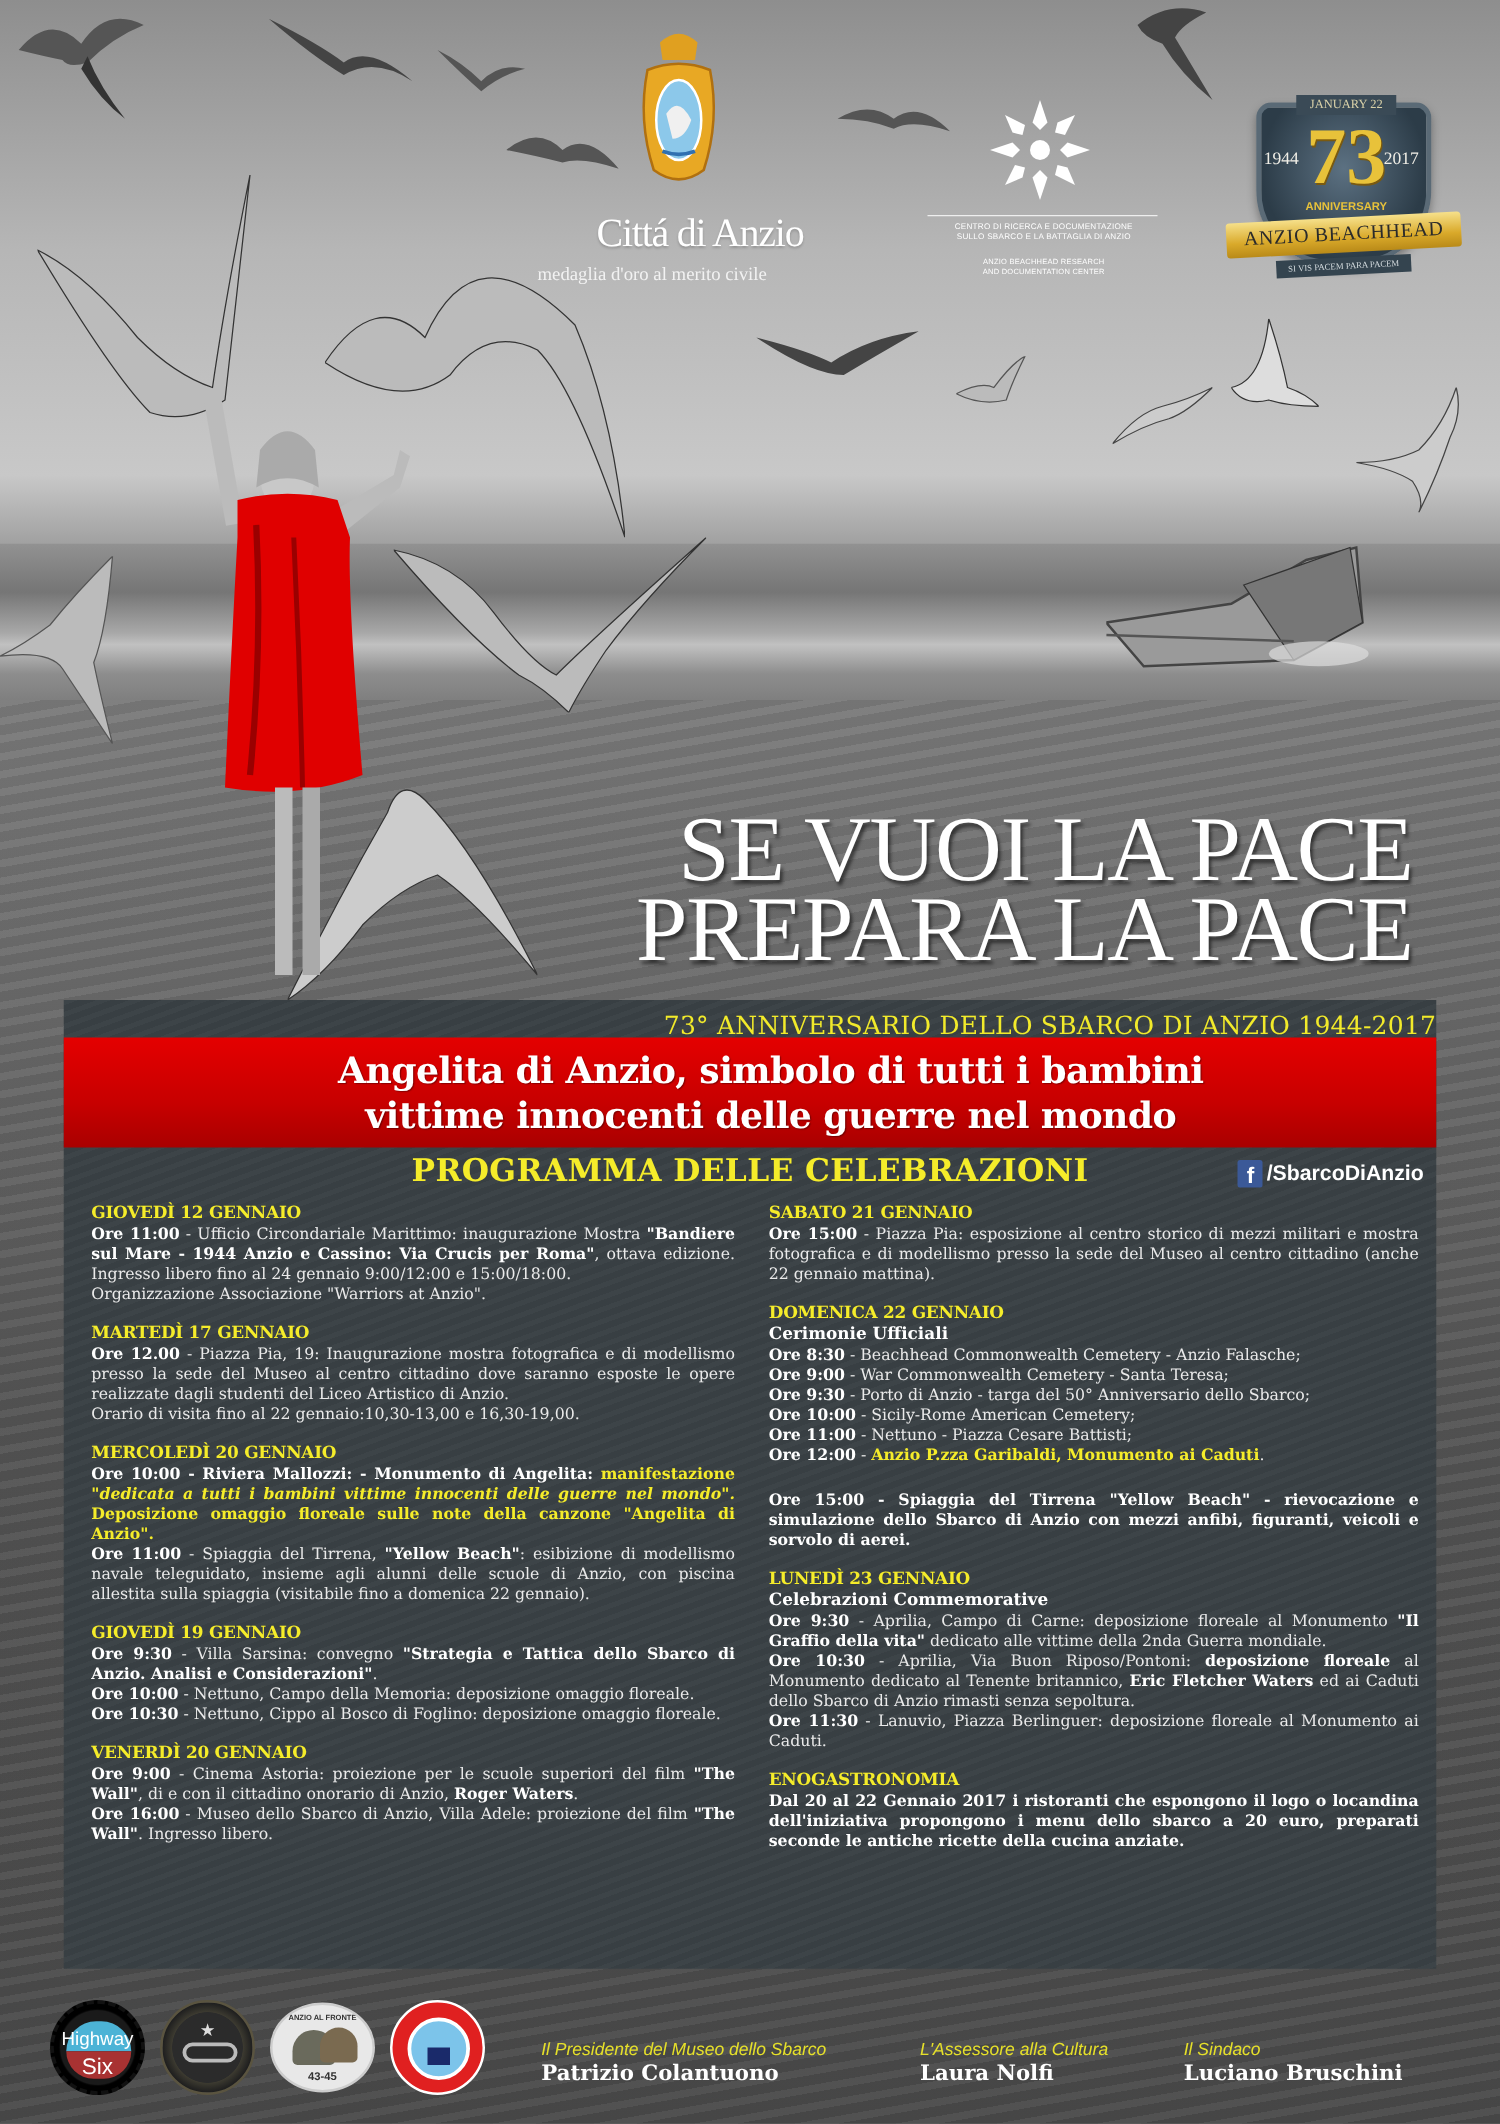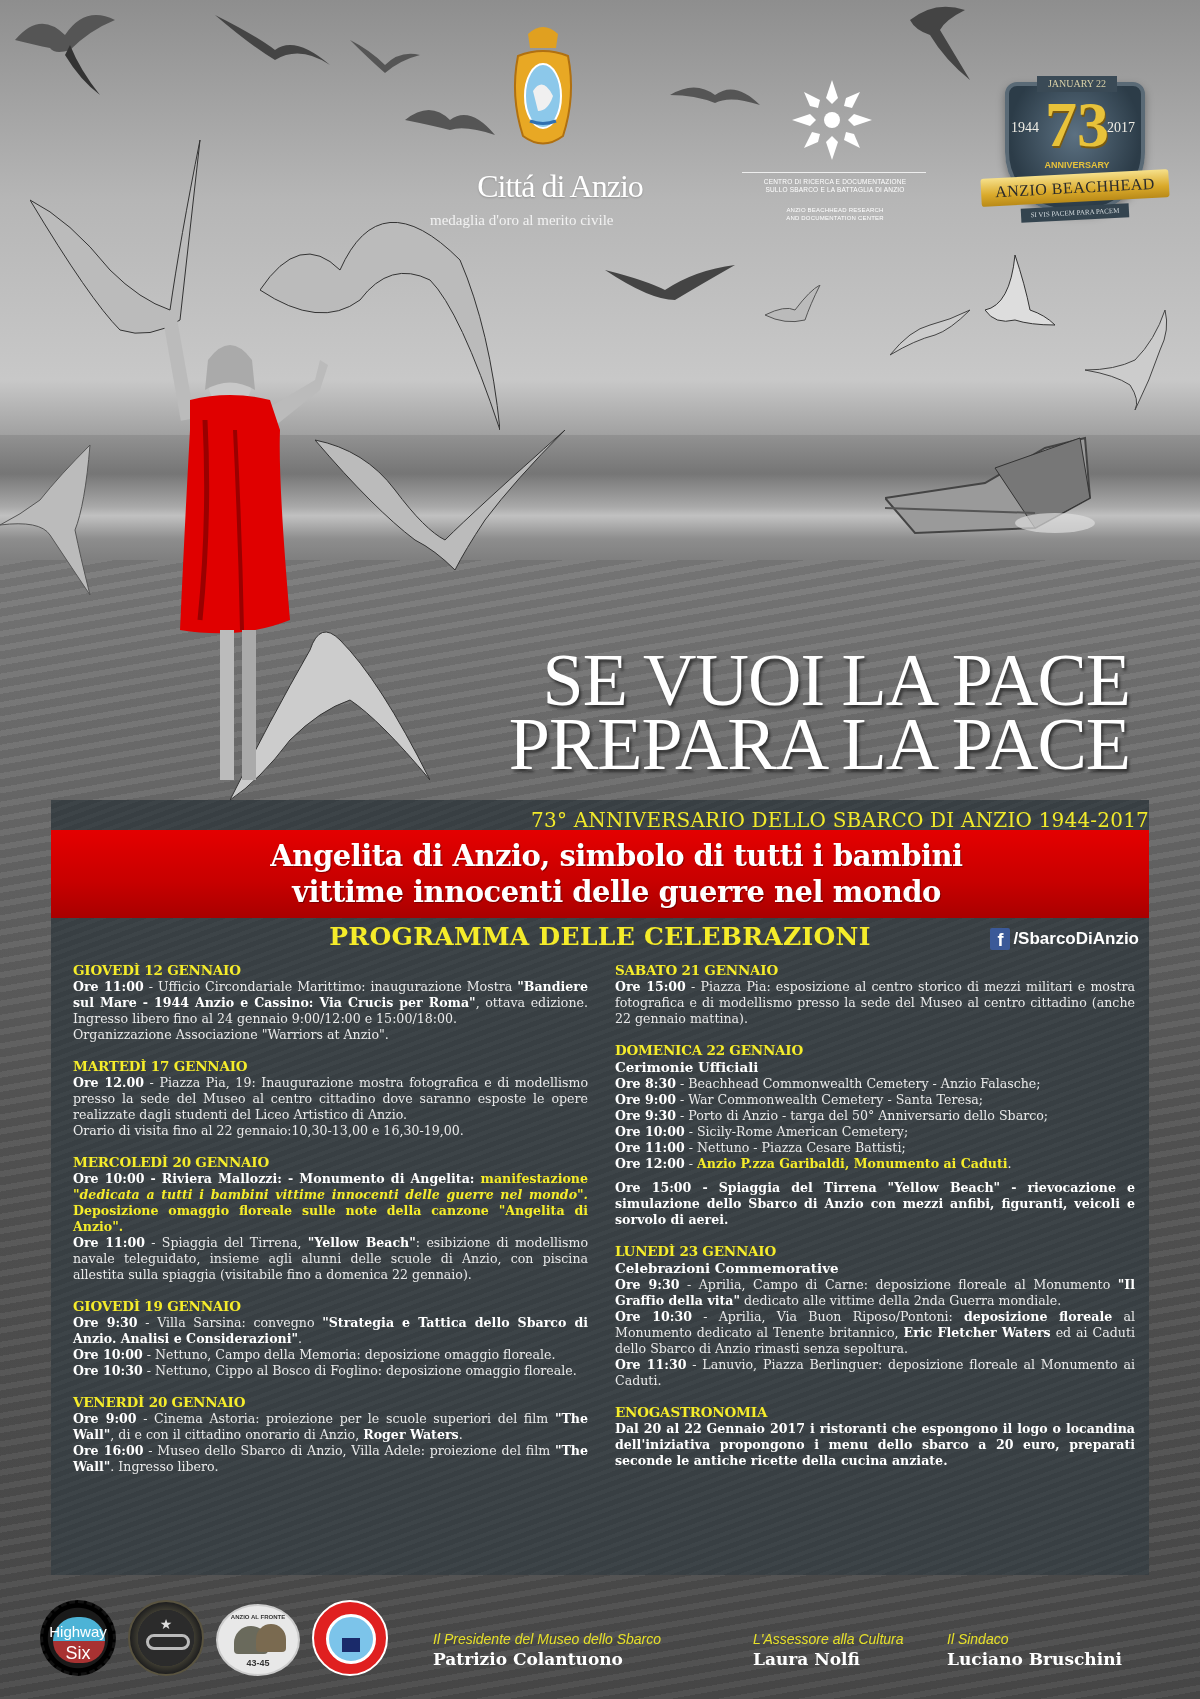--- a/index.html
+++ b/index.html
@@ -149,21 +149,21 @@
     color: #f5ec2a; font-weight: bold; font-size: 13.5px; letter-spacing: -.2px; line-height: 17px;
   }
   .day-sub { color: #fff; font-weight: bold; font-size: 13.5px; line-height: 17px; }
   .entry { text-align: justify; }
   .entry b { color: #fff; }
   .entry .hl { color: #f5ec2a; font-weight: bold; }
   .entry .hli { color: #f5ec2a; font-weight: bold; font-style: italic; }
   .entry.bold { font-weight: bold; color: #fff; }
 
   
-  .footer-logos { position: absolute; left: 40px; top: 1600px; display: flex; gap: 12px; align-items: flex-end; }
+  .footer-logos { position: absolute; left: 40px; top: 1600px; display: flex; gap: 12px; align-items: center; }
   .flogo { width: 76px; height: 76px; border-radius: 50%; position: relative; overflow: hidden; }
   .flogo.hw { background: radial-gradient(circle, #1a1a1a 60%, #000 62%); border: 3px dashed #111; }
   .flogo.hw .top { position: absolute; left: 10px; top: 14px; width: 52px; height: 24px; background: #4cb3d6; border-radius: 26px 26px 0 0; }
   .flogo.hw .bot { position: absolute; left: 10px; top: 38px; width: 52px; height: 22px; background: #a83232; border-radius: 0 0 26px 26px; }
   .flogo.hw .t1, .flogo.hw .t2 { position: absolute; width: 100%; text-align: center; color: #fff; font-family: "Liberation Sans", sans-serif; }
   .flogo.hw .t1 { top: 20px; font-size: 15px; }
   .flogo.hw .t2 { top: 40px; font-size: 18px; }
   .flogo.para { background: radial-gradient(circle, #2b2b2b 55%, #3c3a30 56%, #1f1f1f 70%); border: 2px solid #5a5440; }
   .flogo.para .star { position: absolute; left: 0; width: 100%; top: 14px; text-align: center; color: #ddd; font-size: 14px; }
   .flogo.para .wings { position: absolute; left: 16px; top: 32px; width: 44px; height: 16px; border: 3px solid #bbb; border-radius: 8px; }
@@ -172,21 +172,21 @@
   .flogo.helmet .h2 { position: absolute; left: 38px; top: 18px; width: 30px; height: 28px; background: #7a6a50; border-radius: 15px 15px 4px 4px; }
   .flogo.helmet .yrs { position: absolute; left: 0; width: 100%; top: 52px; text-align: center; font-family: "Liberation Sans", sans-serif; font-weight: bold; font-size: 9px; color: #333; }
   .flogo.helmet .ttl { position: absolute; left: 0; width: 100%; top: 8px; text-align: center; font-family: "Liberation Sans", sans-serif; font-weight: bold; font-size: 6px; color: #333; }
   .flogo.naval { background: #e02020; border: 2px solid #fff; }
   .flogo.naval .inner { position: absolute; left: 12px; top: 12px; width: 50px; height: 50px; border-radius: 50%; background: #7cc4ea; border: 3px solid #fff; }
   .flogo.naval .ship { position: absolute; left: 28px; top: 36px; width: 18px; height: 14px; background: #1a2a6a; }
 
   .signers { position: absolute; top: 1630px; font-family: "Liberation Sans", sans-serif; }
   .signer .role { color: #e6e02a; font-style: italic; font-size: 14px; line-height: 18px; }
   .signer .name { color: #fff; font-family: "DejaVu Serif", serif; font-weight: bold; font-size: 17px; line-height: 22px; }
-  .s1 { left: 433px; } .s2 { left: 736px; margin-left: 17px; } .s3 { left: 947px; }
+  .s1 { left: 433px; } .s2 { left: 736px; } .s3 { left: 947px; }
 </style>
 </head>
 <body>
 
 <div class="poster">
   <div class="sea"></div>
   <div class="sand"></div>
 
   <div class="bird" style="left:10px;top:0px">
     <svg width="110" height="100" viewBox="0 0 110 100">
@@ -394,21 +394,21 @@
       </div>
       <div class="day">
         <div class="day-title">DOMENICA 22 GENNAIO</div>
         <div class="day-sub">Cerimonie Ufficiali</div>
         <div class="entry"><b>Ore 8:30</b><span> - Beachhead Commonwealth Cemetery - Anzio Falasche;</span></div>
         <div class="entry"><b>Ore 9:00</b><span> - War Commonwealth Cemetery - Santa Teresa;</span></div>
         <div class="entry"><b>Ore 9:30</b><span> - Porto di Anzio - targa del 50° Anniversario dello Sbarco;</span></div>
         <div class="entry"><b>Ore 10:00</b><span> - Sicily-Rome American Cemetery;</span></div>
         <div class="entry"><b>Ore 11:00</b><span> - Nettuno - Piazza Cesare Battisti;</span></div>
         <div class="entry"><b>Ore 12:00</b><span> - </span><span class="hl">Anzio P.zza Garibaldi, Monumento ai Caduti</span><span>.</span></div>
-        <div class="entry bold" style="margin-top:8px">Ore 15:00 - Spiaggia del Tirrena "Yellow Beach" - rievocazione e simulazione dello Sbarco di Anzio con mezzi anfibi, figuranti, veicoli e sorvolo di aerei.</div>
+        <div class="entry bold" style="margin-top:20px">Ore 15:00 - Spiaggia del Tirrena "Yellow Beach" - rievocazione e simulazione dello Sbarco di Anzio con mezzi anfibi, figuranti, veicoli e sorvolo di aerei.</div>
       </div>
       <div class="day">
         <div class="day-title">LUNEDÌ 23 GENNAIO</div>
         <div class="day-sub">Celebrazioni Commemorative</div>
         <div class="entry"><b>Ore 9:30</b><span> - Aprilia, Campo di Carne: deposizione floreale al Monumento </span><b>"Il Graffio della vita"</b><span> dedicato alle vittime della 2nda Guerra mondiale.</span></div>
         <div class="entry"><b>Ore 10:30</b><span> - Aprilia, Via Buon Riposo/Pontoni: </span><b>deposizione floreale</b><span> al Monumento dedicato al Tenente britannico, </span><b>Eric Fletcher Waters</b><span> ed ai Caduti dello Sbarco di Anzio rimasti senza sepoltura.</span></div>
         <div class="entry"><b>Ore 11:30</b><span> - Lanuvio, Piazza Berlinguer: deposizione floreale al Monumento ai Caduti.</span></div>
       </div>
       <div class="day">
         <div class="day-title">ENOGASTRONOMIA</div>

